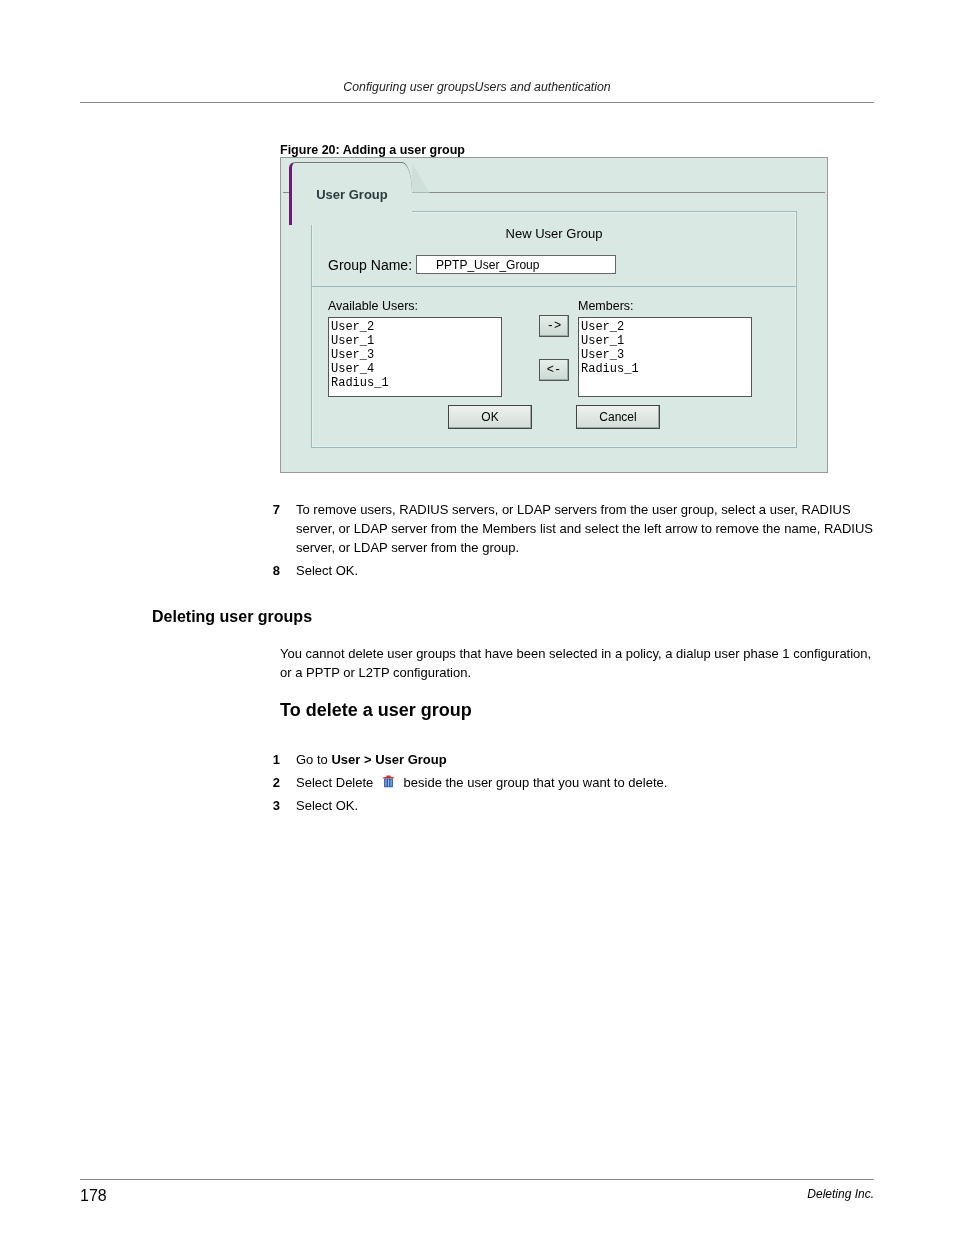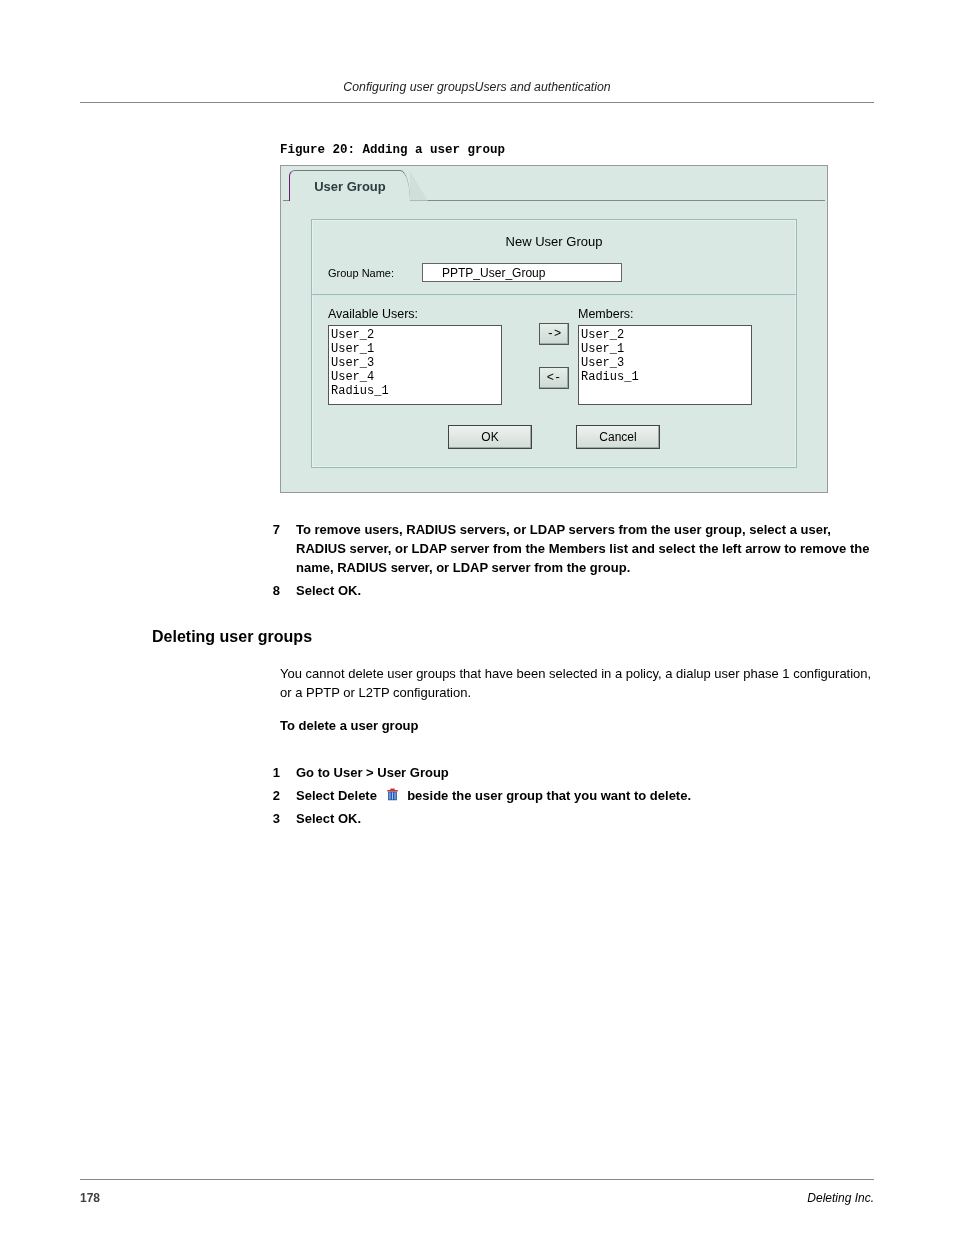--- a/index.html
+++ b/index.html
@@ -23,58 +23,57 @@
   }
   .rule {
     border-top: 1px solid #888;
     margin-top: 2px;
     margin-bottom: 40px;
   }
   .figure-caption {
     font-size: 12.5px;
     font-weight: bold;
     margin-left: 200px;
-    margin-bottom: 8px;
-    font-family: Liberation Mono, monospace;
+    margin-bottom: 0;
   }
   .shot-wrap {
     margin-left: 200px;
     width: 548px;
     border: 1px solid #999;
     background: #d9e8e3;
     box-sizing: border-box;
     font-family: Tahoma, Arial, sans-serif;
   }
   .tab-row { height: 34px; position: relative; background:#d9e8e3; }
   .tab {
     position: absolute; left: 8px; top: 4px;
     height: 30px; width: 108px;
     background: #d9e8e3;
-    border-top: 1px solid #777; border-left: 1px solid #701a75;
+    border-top: 1px solid #777; border-left: 3px solid #701a75;
     border-top-left-radius: 6px;
     border-top-right-radius: 10px 30px;
     font-weight: bold; color:#2b3d3e; font-size:13px;
     display:flex; align-items:center; justify-content:center;
-    padding:0 6px;
+    padding:16px 6px;
   }
   .tab::after{
     content:""; position:absolute; right:-18px; top:0;
     border-top:30px solid transparent; border-left:18px solid #c8d8d3;
     opacity:.6;
   }
   .tab-baseline { border-top:1px solid #888; margin:0 2px; }
   .shot-body { padding: 18px 30px 24px 30px; }
   .panel {
     background:#d9e8e3;
     border:1px solid #9bb; box-shadow: inset 0 0 0 1px #e8f0ed;
     padding: 14px 16px 18px 16px;
   }
   .panel-title { text-align:center; font-size:13px; margin-bottom:14px; }
   .row { display:flex; align-items:center; }
-  .gn-label { font-size:11px; margin-right:28px; }
+  .gn-label { font-size:14px; margin-right:4px; }
   .gn-input {
     font-family: inherit; font-size:12px;
     width: 200px; height:19px; box-sizing:border-box;
     border:1px solid #666; padding:1px 19px;
   }
   .sep { border-top:1px solid #9bb; margin:12px -16px 12px -16px; }
   .dual {
     display:flex; align-items:center; gap:4px;
     margin-top:4px;
   }
@@ -93,58 +92,58 @@
   .mid-btns { display:flex; flex-direction:column; gap:22px; align-items:center; width:40px; }
   .mv-btn {
     width:28px; height:20px; border:1px solid #555;
     background:linear-gradient(#e6efe9,#cdd9d3);
     font-family:"Courier New",monospace; font-size:12px;
     display:flex; align-items:center; justify-content:center;
     box-shadow: inset -1px -1px 0 #9aa;
   }
   .okc-row {
     display:flex; justify-content:center; gap:44px;
-    margin-top:20px;
+    margin-top:8px;
   }
   .dlg-btn {
     min-width:82px; height:22px; border:1px solid #444;
     background:linear-gradient(#eef2ef,#d3dcd6);
     font-size:12px; display:flex; align-items:center; justify-content:center;
     box-shadow: inset -1px -1px 0 #9aa;
   }
 
   .instr-block { margin-left: 155px; margin-top:28px; }
   .instr-row { display:flex; font-size:13px; line-height:1.45; margin-bottom:4px; }
   .instr-num { width:45px; text-align:right; font-weight:bold; padding-right:16px; }
-  .instr-text { flex:1;font-weight:bold; }
+  .instr-text { flex:1; }
 
   .h2 {
     font-size:16px; font-weight:bold;
     margin: 28px 0 7px 72px;
   }
   .body-block { margin-left:200px; font-size:13px; line-height:1.45;margin-top:19px; }
   .body-block p { margin: 0 0 14px 0; }
-  .sub-bold { font-weight:bold; font-size:13px; margin:8px 0 8px 0; }
+  .sub-bold { font-weight:bold; font-size:18px; margin:8px 0 8px 0; }
 
   .del-icon {
     display:inline-block; width:15px; height:14px; vertical-align:-2px;
     margin:0 4px;
   }
   .del-icon svg { display:block; }
 
   .footer-rule {
     position:absolute; left:80px; right:80px; bottom:55px;
     border-top:1px solid #888;
   }
   .footer-row {
     position:absolute; left:80px; right:80px; bottom:30px;
     display:flex; justify-content:space-between;
     font-size:12.5px;
   }
-  .page-no { color:#404040; font-weight:bold; font-size:12px; }
+  .page-no { color:#000000; font-weight:normal; font-size:16px; }
   .copy { font-style:italic; font-size:12px; }
 </style>
 </head>
 <body>
 
 <div class="header-row">
   <span>Configuring user groups</span>
   <span>Users and authentication</span>
 </div>
 <div class="rule"></div>

